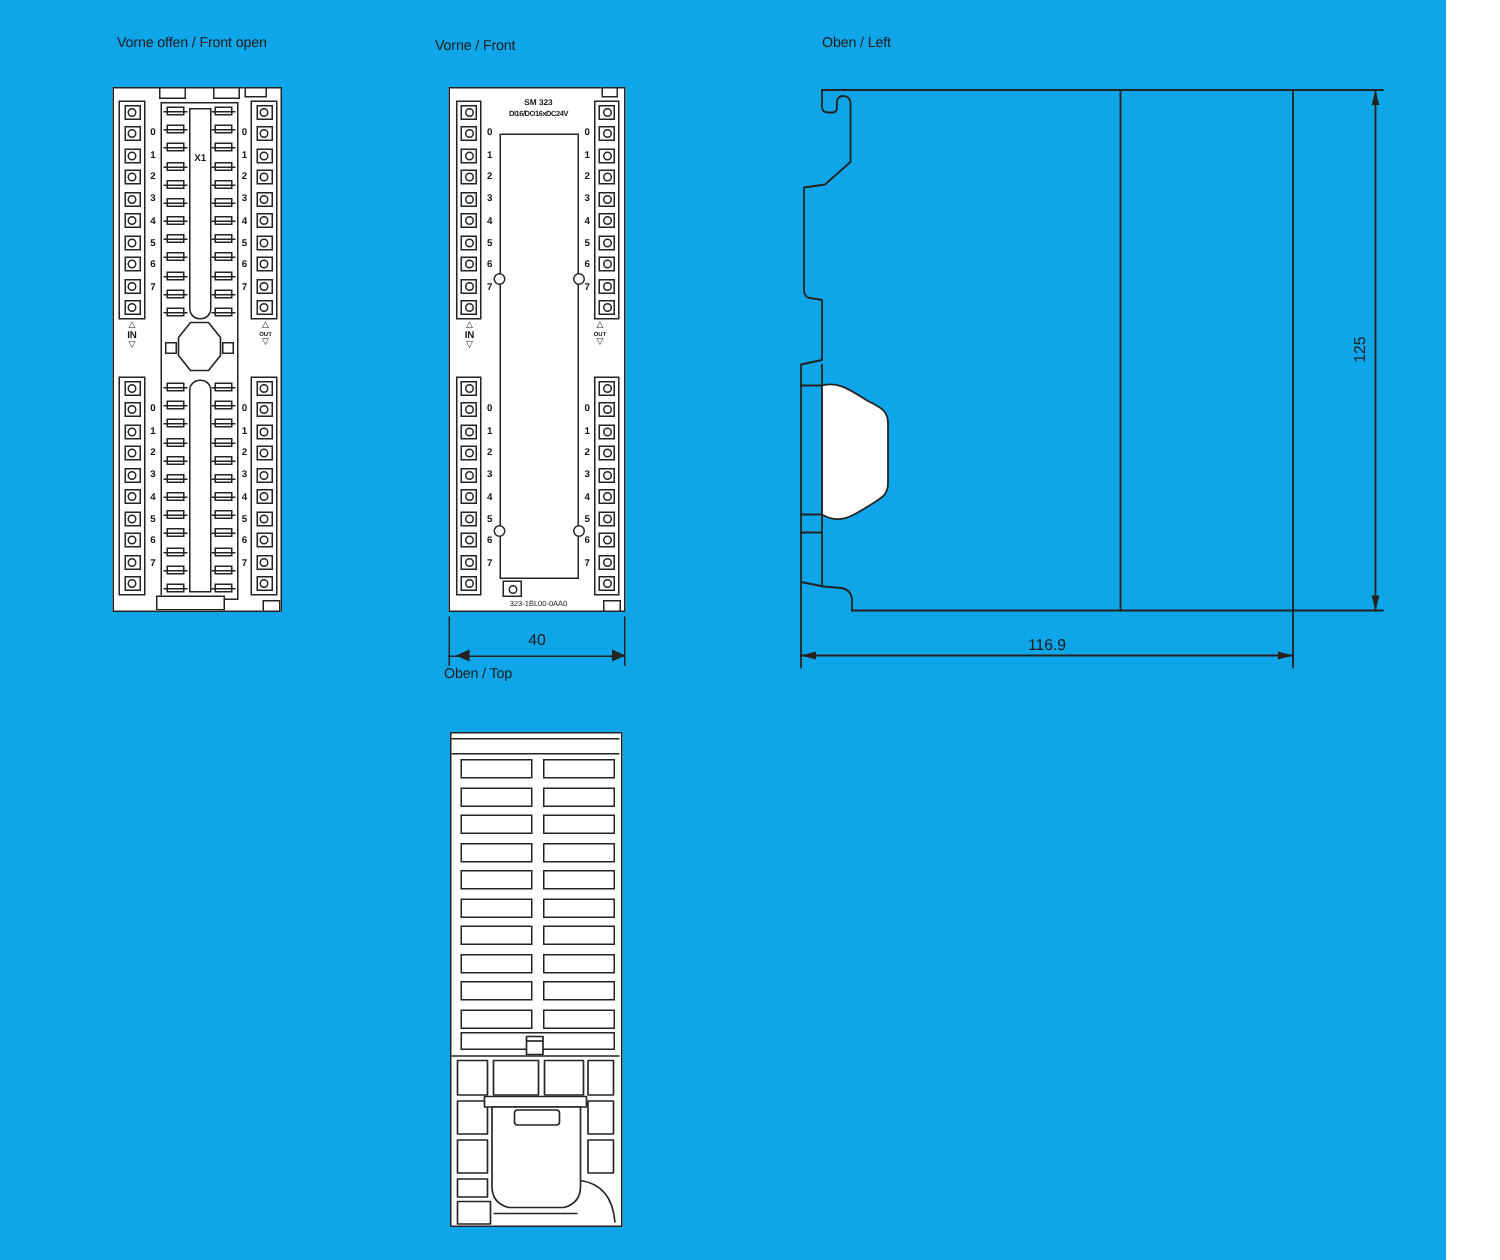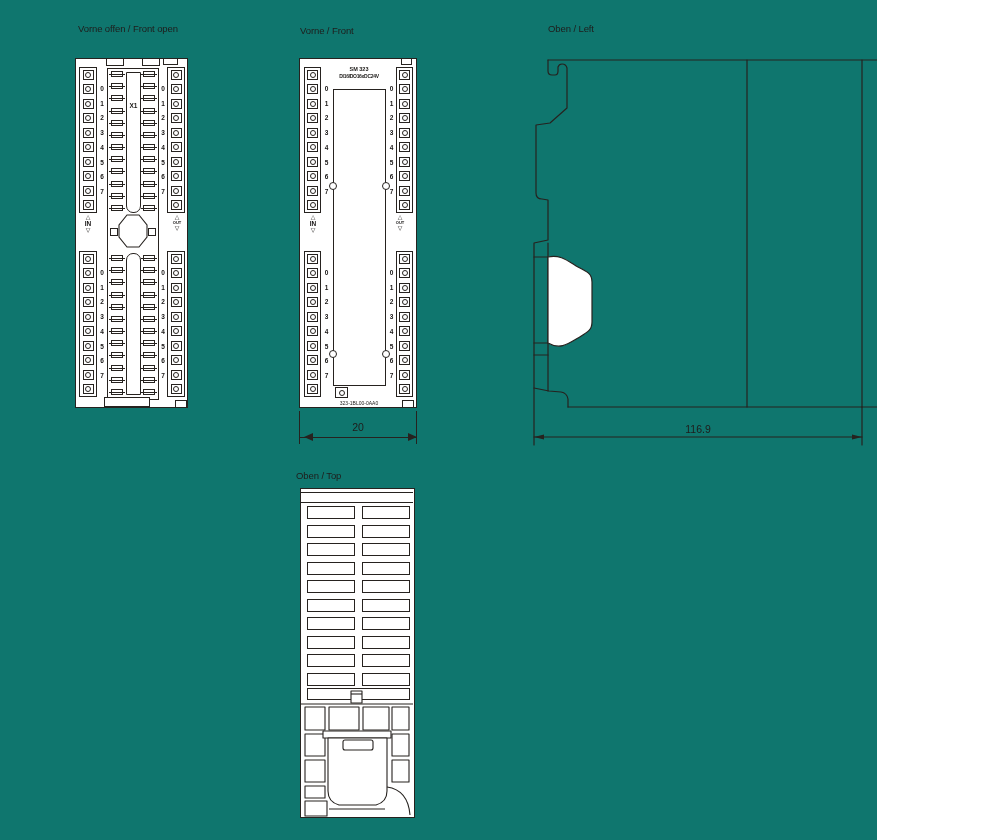--- a/index.html
+++ b/index.html
@@ -1,17 +1,17 @@
 <!DOCTYPE html>
 <html><head>
 <meta charset="utf-8">
 <style>
   :root{ --ink:#26221f; }
   html,body{margin:0;padding:0;background:#fff;}
-  .stage{position:relative;width:877px;height:840px;background:#0f766e;
+  .stage{position:relative;width:964px;height:840px;background:#0ea5e9;
          font-family:"Liberation Sans",sans-serif;overflow:hidden;}
   .view-label{position:absolute;font-size:9.5px;color:#1f1c1b;letter-spacing:-0.1px;white-space:nowrap;}
   .frame{position:absolute;border:1.5px solid var(--ink);box-sizing:border-box;background:#fff;}
   .box{position:absolute;border:1px solid var(--ink);box-sizing:border-box;background:#fff;}
   .hline{position:absolute;height:1px;background:var(--ink);}
   .vline{position:absolute;width:1px;background:var(--ink);}
   .strip{position:absolute;border:1px solid var(--ink);box-sizing:border-box;display:flex;
          flex-direction:column;justify-content:space-between;align-items:center;padding:2px 0;background:#fff;}
   .screw{width:11px;height:10px;border:1px solid var(--ink);box-sizing:border-box;display:flex;
          align-items:center;justify-content:center;flex:none;background:#fff;}
@@ -38,23 +38,23 @@
   .arr.r{border:4px solid transparent;border-left:9px solid var(--ink);}
   svg{position:absolute;overflow:visible;}
   svg *{vector-effect:non-scaling-stroke;}
 </style>
 </head>
 <body>
 
 <div class="stage">
 
   <span class="view-label" style="left:78px;top:23px">Vorne offen / Front open</span>
-  <span class="view-label" style="left:300px;top:25px">Vorne / Front</span>
+  <span class="view-label" style="left:290px;top:25px">Vorne / Front</span>
   <span class="view-label" style="left:548px;top:23px">Oben / Left</span>
-  <span class="view-label" style="left:296px;top:470px">Oben / Top</span>
+  <span class="view-label" style="left:296px;top:444px">Oben / Top</span>
 
   <div class="frame" style="left:75px;top:58px;width:113px;height:350px">
 
     <div class="box" style="left:30px;top:-1px;width:18px;height:8px"></div>
     <div class="box" style="left:66px;top:-1px;width:18px;height:8px"></div>
     <div class="box" style="left:87px;top:-1px;width:15px;height:7px"></div>
 
     <div class="strip" style="left:3px;top:8px;width:18px;height:146px">
         <div class="screw">
           <i></i>
@@ -508,21 +508,21 @@
     <span class="tinytext" style="left:14px;top:341px;width:90px;font-size:5px;font-weight:normal">323-1BL00-0AA0</span>
     <div class="box" style="left:102px;top:341px;width:12px;height:8px"></div>
   </div>
 
   <div>
     <div class="vline" style="left:299px;top:411px;height:33px"></div>
     <div class="vline" style="left:416px;top:411px;height:33px"></div>
     <div class="hline" style="left:299px;top:437px;width:118px"></div>
     <div class="arr l" style="left:300px;top:433px"></div>
     <div class="arr r" style="left:408px;top:433px"></div>
-    <span class="dimtext" style="left:299px;top:421px;width:118px">20</span>
+    <span class="dimtext" style="left:299px;top:421px;width:118px">40</span>
   </div>
 
   <svg style="left:528px;top:55px" width="404" height="402" viewBox="0 0 404 402">
     <g stroke="#26221f" stroke-width="1.2" fill="none" stroke-linejoin="round" stroke-linecap="round">
 
       <path d="M20,5 H394"></path>
       <path d="M40,352 H394"></path>
 
       <path d="M334,5 V352"></path>
       <path d="M219,5 V352"></path>

